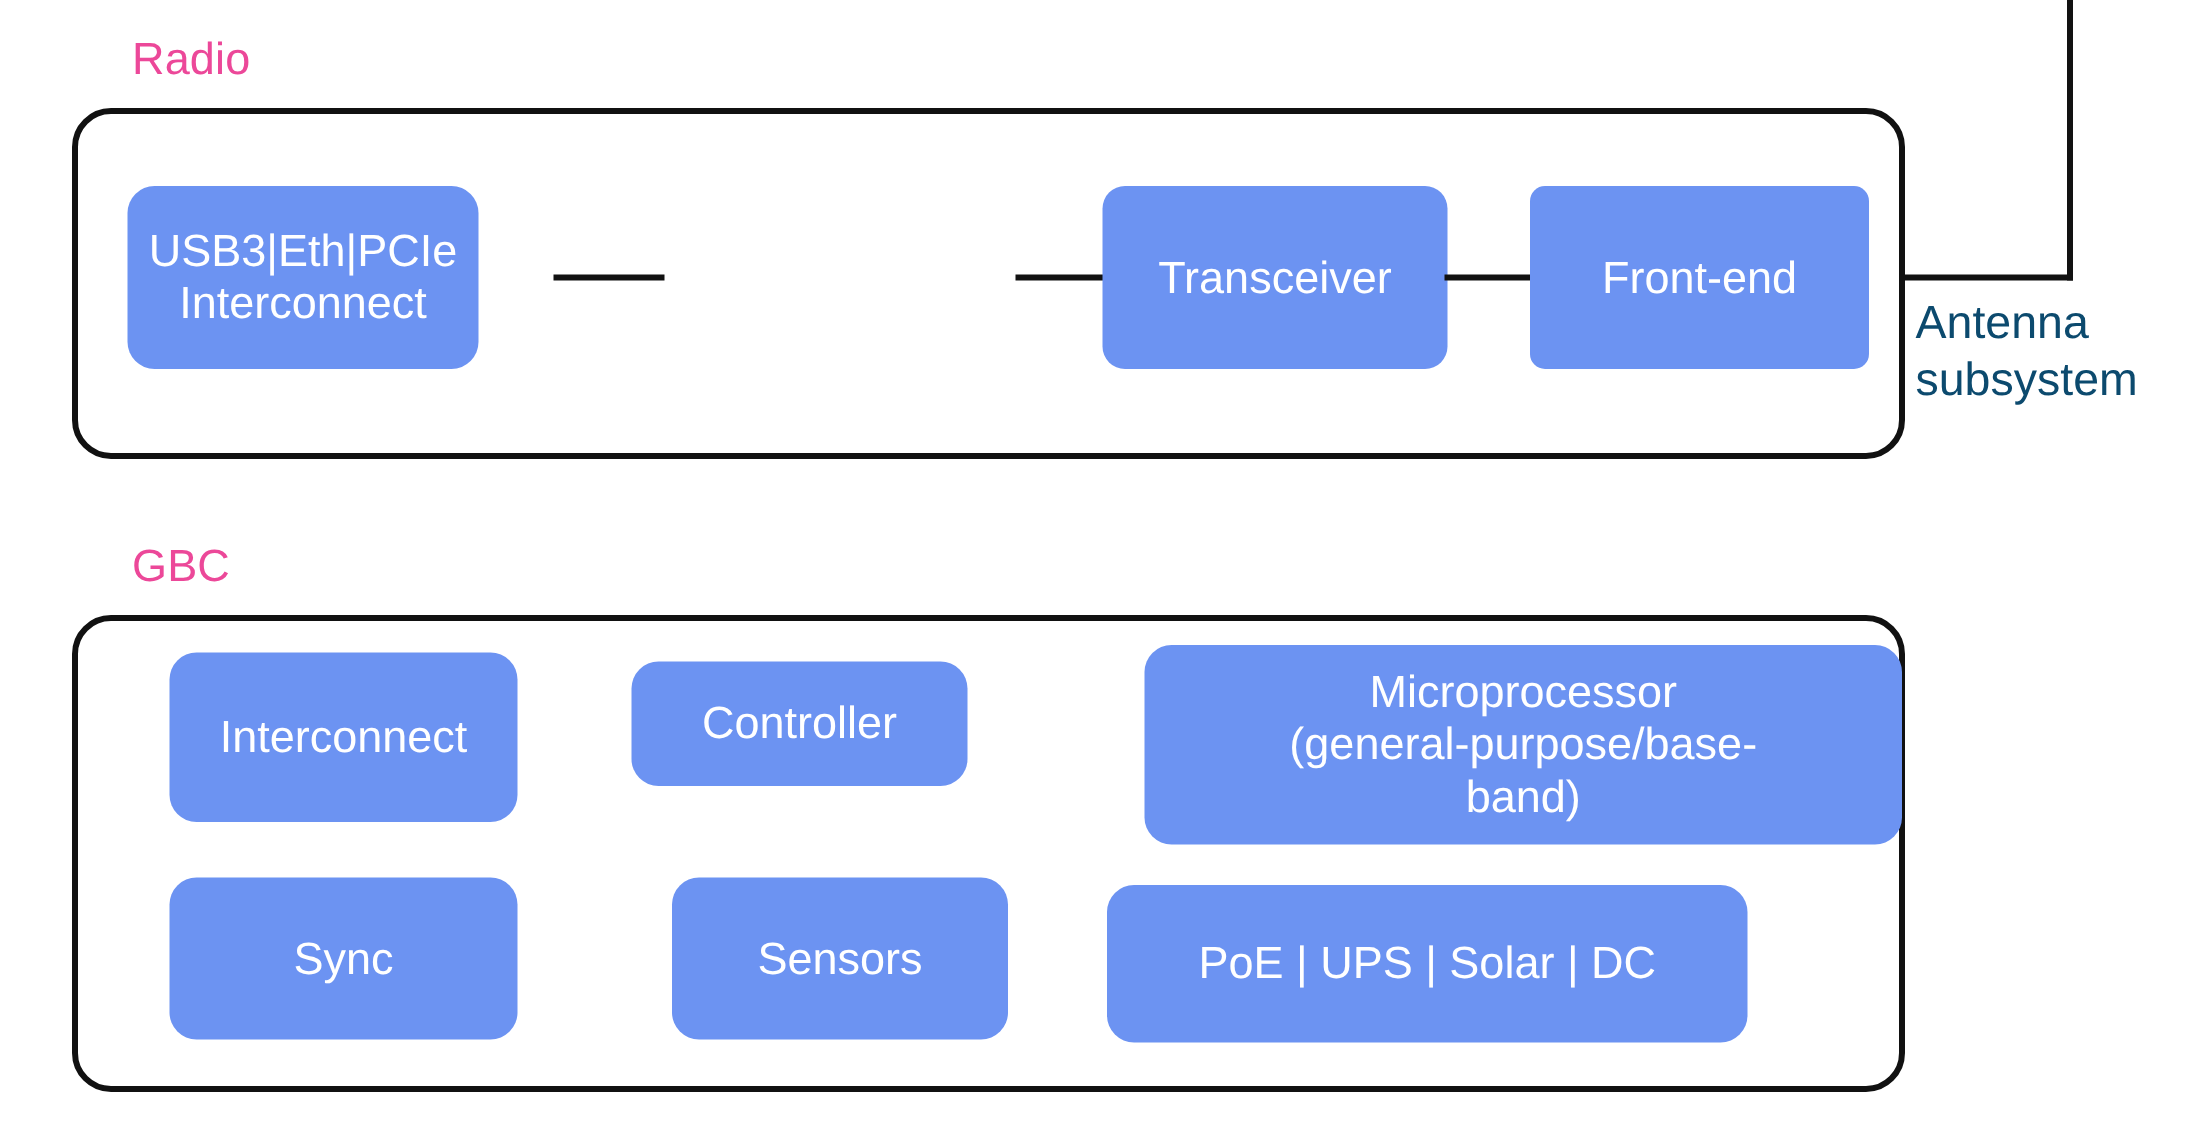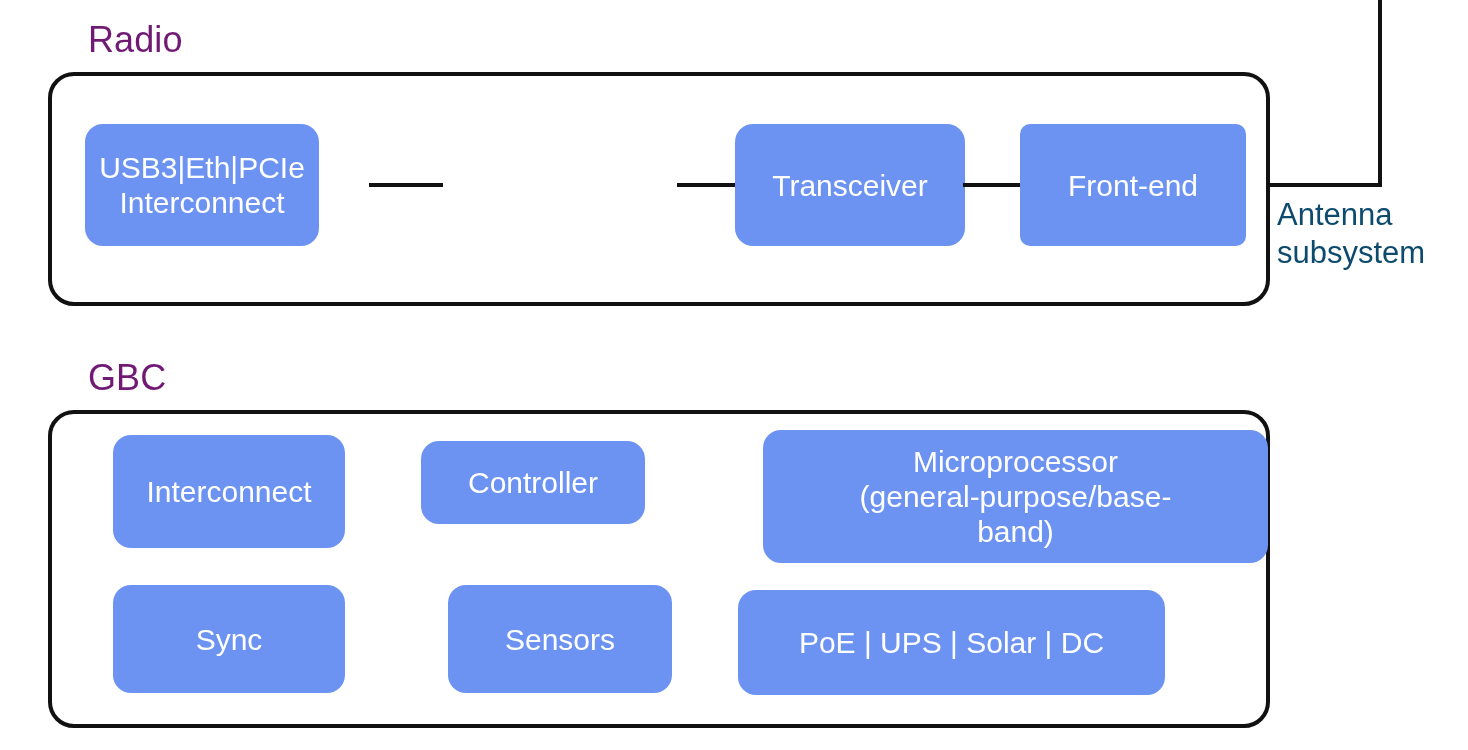--- a/index.html
+++ b/index.html
@@ -23,23 +23,23 @@
     position: absolute;
     border: 4px solid #111111;
     border-radius: 26px;
     background: #ffffff;
     box-sizing: border-box;
   }
 
   
   .group-label {
     position: absolute;
-    font-size: 36px;
+    font-size: 30px;
     line-height: 31px;
-    color: #701a75;
+    color: #ec4899;
     white-space: nowrap;
     letter-spacing: 0.1px;
   }
 
   
   .blk {
     position: absolute;
     background: #6C93F2;
     border-radius: 18px;
     box-sizing: border-box;
@@ -86,21 +86,21 @@
   <div class="group-box" style="left:48px; top:72px; width:1222px; height:234px;"></div>
 
   <div class="blk" style="left:85px; top:124px; width:234px; height:122px;">USB3|Eth|PCIe
 Interconnect</div>
 
   <div class="conn-h" style="left:369px; top:183px; width:74px;"></div>
 
 
   <div class="conn-h" style="left:677px; top:183px; width:60px;"></div>
 
-  <div class="blk" style="left:735px; top:124px; width:230px; height:122px;">Transceiver</div>
+  <div class="blk" style="left:735px; top:124px; width:230px; height:122px;border-radius:15px;">Transceiver</div>
 
   <div class="conn-h" style="left:963px; top:183px; width:59px;"></div>
 
   <div class="blk" style="left:1020px; top:124px; width:226px; height:122px;border-radius:10px;">Front-end</div>
 
   <div class="conn-h" style="left:1266px; top:183px; width:116px;"></div>
   <div class="conn-v" style="left:1378px; top:0px; height:187px;"></div>
 
   <div class="annot" style="left:1277px; top:196px;">Antenna
 subsystem</div>

